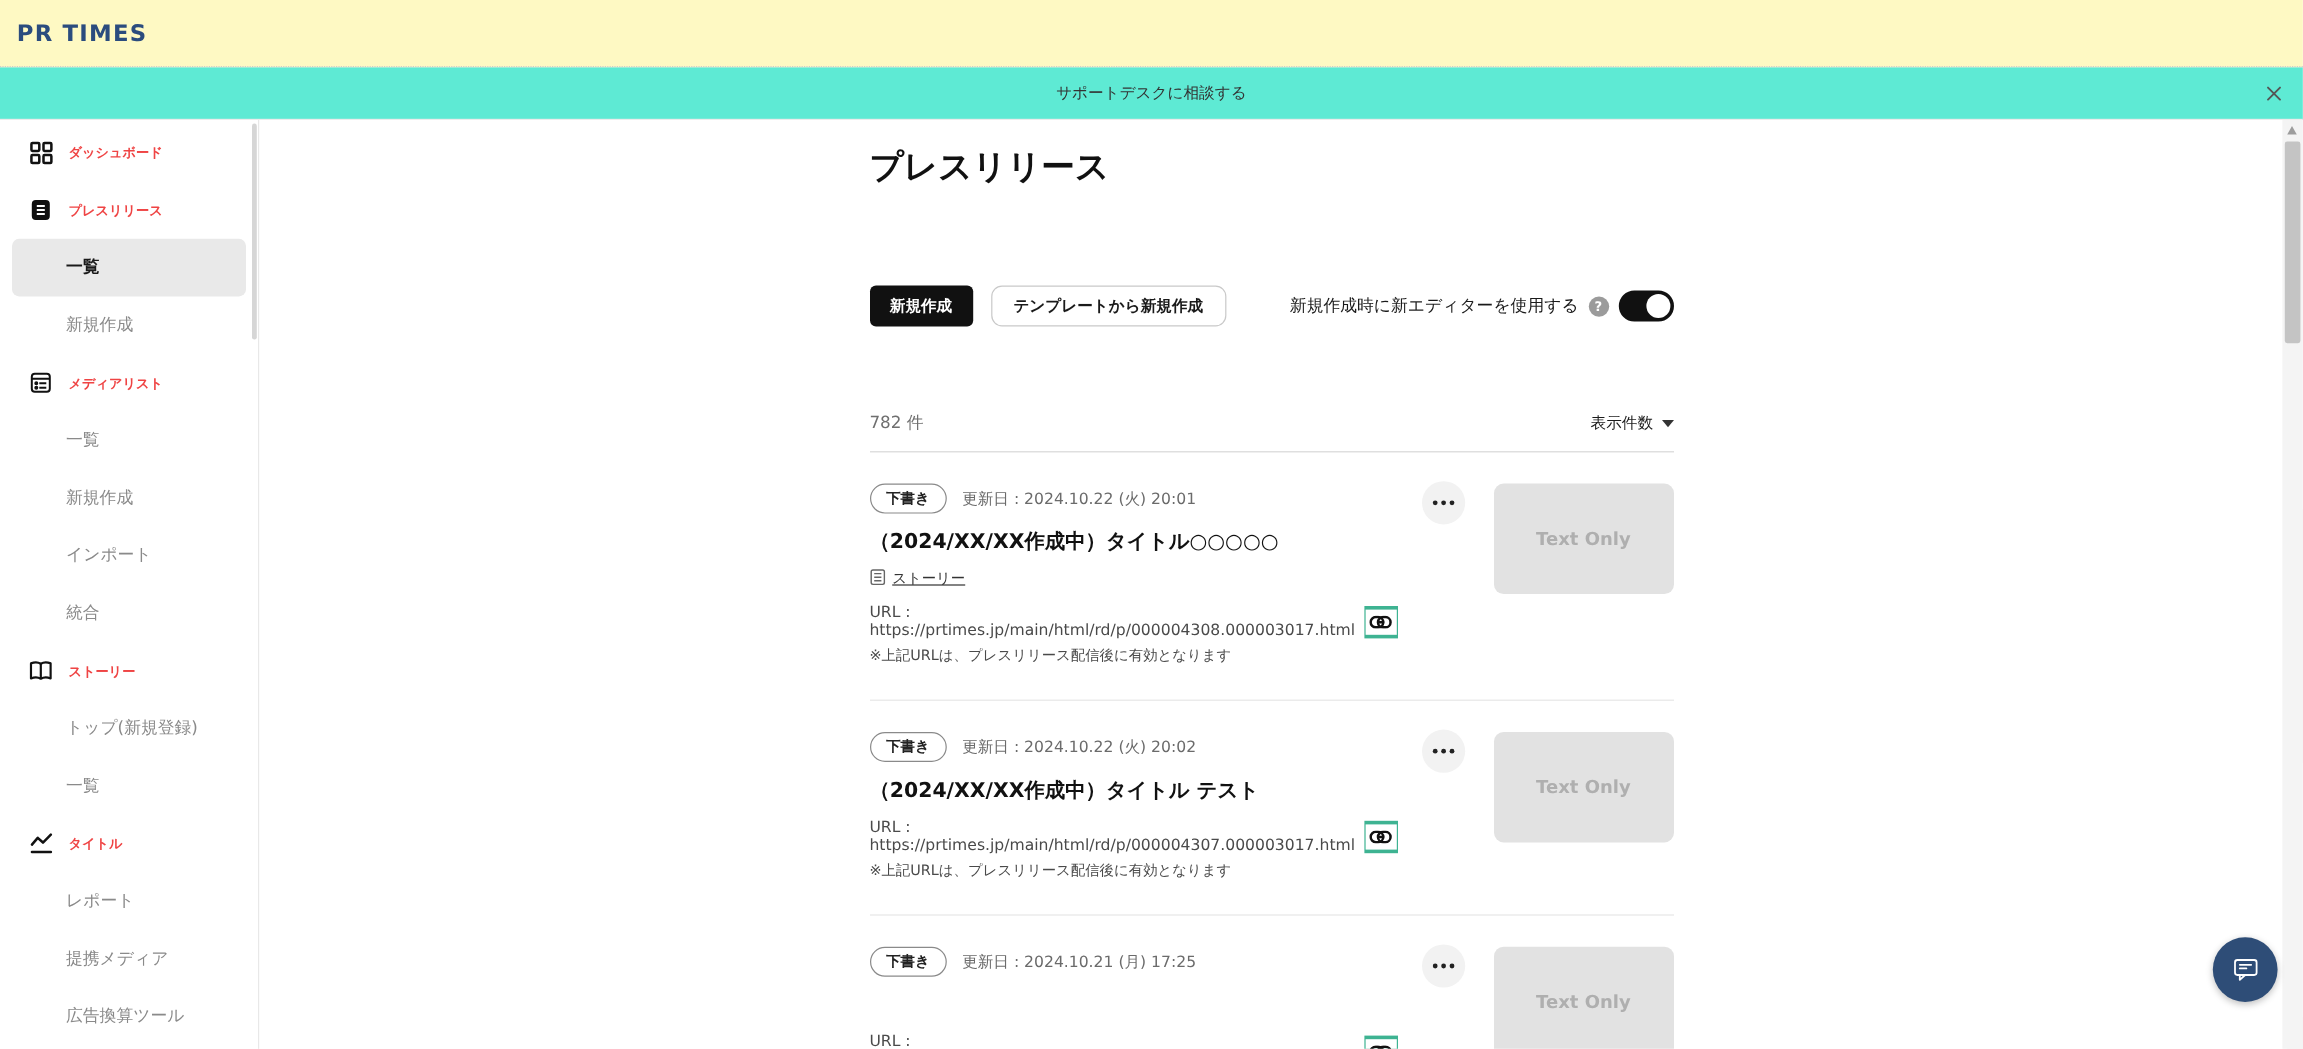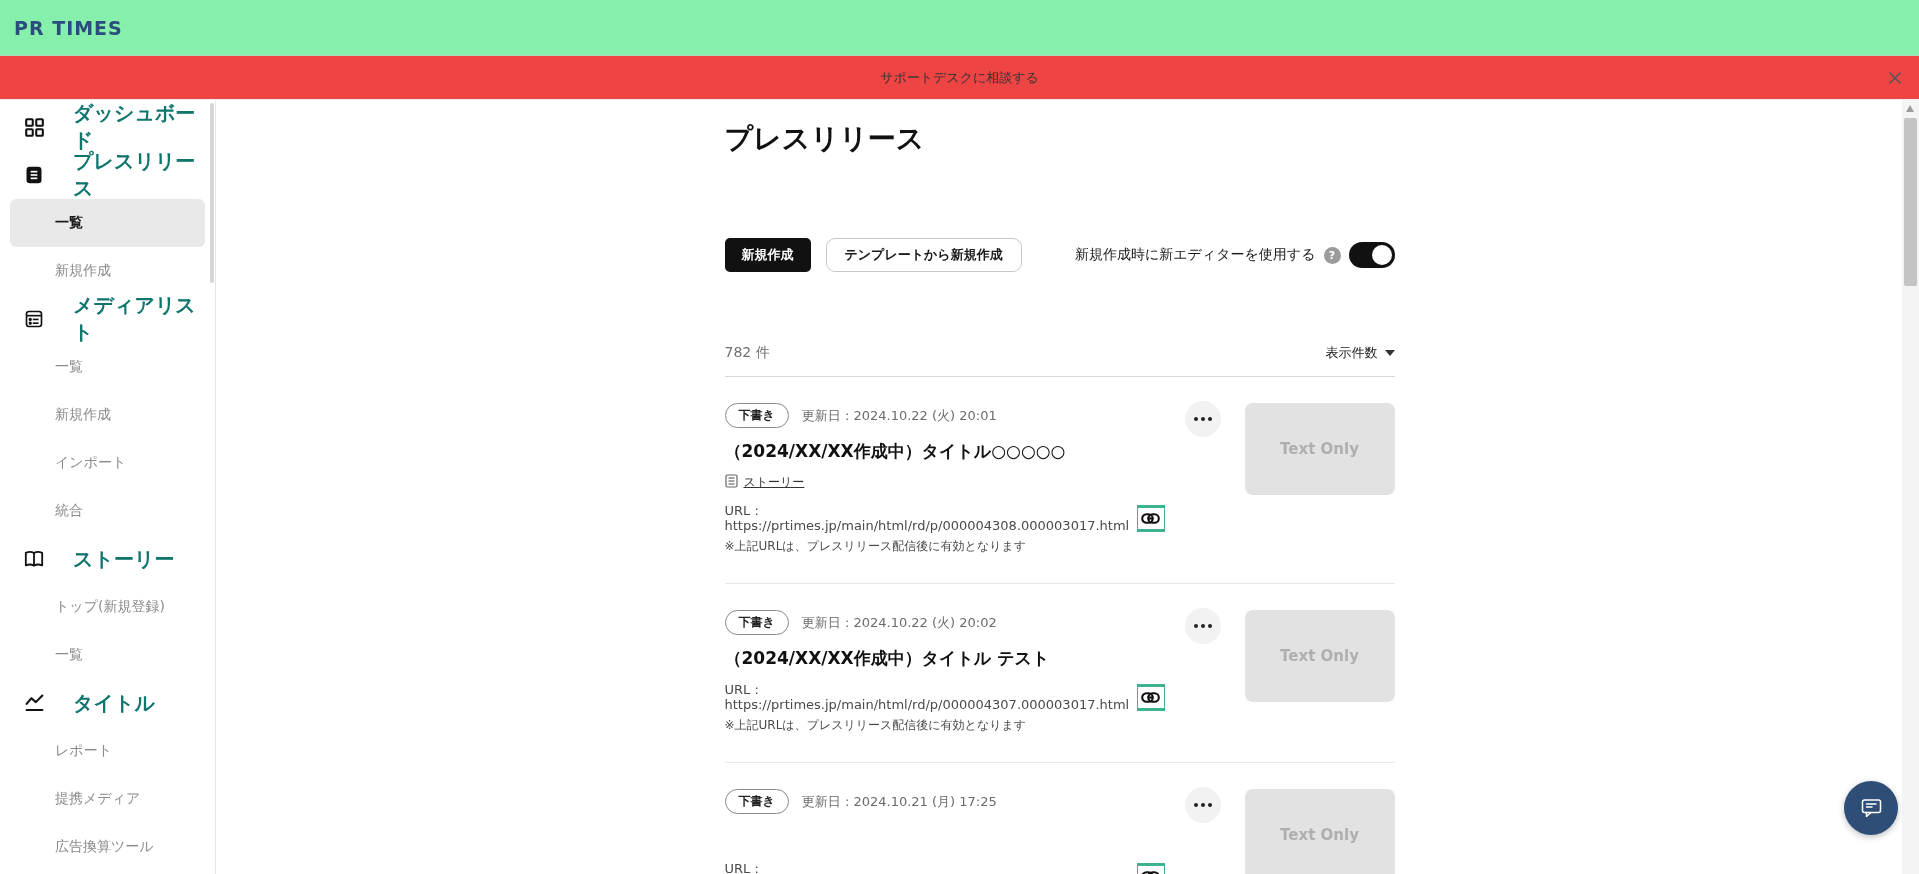--- a/index.html
+++ b/index.html
@@ -1,45 +1,45 @@
 <!DOCTYPE html>
 <html><head>
 <meta charset="utf-8">
 <style>
   * { margin:0; padding:0; box-sizing:border-box; }
   html,body { width:1919px; height:874px; overflow:hidden; background:#fff;
     font-family:"DejaVu Sans","Liberation Sans",sans-serif; color:#1a1a1a; }
 
   
-  .header { position:absolute; top:0; left:0; width:1919px; height:56px; background:#86efac;
+  .header { position:absolute; top:0; left:0; width:1919px; height:56px; background:#fef9c3;
     border-bottom:1px dotted #ccc; display:flex; align-items:center; padding:0 14px; z-index:30; }
   .logo { font-size:19px; font-weight:800; color:#2b4c7e; letter-spacing:1px; cursor:pointer; }
   .header-right { margin-left:auto; display:flex; align-items:center; gap:18px; }
   .btn-outline-pill { height:35px; padding:0 20px; background:#fff; border:1px solid #c9c9c9;
     border-radius:18px; font-size:13px; font-weight:700; color:#1a1a1a; display:flex; align-items:center; cursor:pointer;
     font-family:inherit; }
   .btn-black { height:35px; padding:0 20px; background:#111; border:none; border-radius:5px;
     font-size:13px; font-weight:700; color:#fff; display:flex; align-items:center; cursor:pointer; font-family:inherit; }
   .bell { width:24px; height:24px; display:flex; align-items:center; justify-content:center; cursor:pointer; }
   .avatar-p { font-size:30px; font-weight:800; color:#44749f; line-height:1; cursor:pointer; padding-right:2px; }
 
   
-  .banner { position:absolute; top:56px; left:0; width:1919px; height:44px; background:#ef4444;
+  .banner { position:absolute; top:56px; left:0; width:1919px; height:44px; background:#5eead4;
     border-bottom:1px solid #ececec; display:flex; align-items:center; justify-content:center; z-index:20; }
   .banner-text { font-size:13px; color:#333; cursor:pointer; }
   .banner-close { position:absolute; right:14px; top:50%; transform:translateY(-50%); width:20px; height:20px;
     display:flex; align-items:center; justify-content:center; cursor:pointer; }
 
   
   .sidebar { position:absolute; top:100px; left:0; width:216px; height:774px; background:#fff;
     border-right:1px solid #e8e8e8; padding-top:3px; z-index:10; }
   .side-item { height:48px; display:flex; align-items:center; margin:0 10px; padding-left:12px;
     border-radius:6px; cursor:pointer; }
   .side-item.section { gap:11px; }
-  .side-item.section .side-label { font-size:20px; font-weight:700; color:#0f766e;margin-left:16px; }
+  .side-item.section .side-label { font-size:11px; font-weight:700; color:#ef4444; }
   .side-item.sub { padding-left:45px; }
   .side-item.sub .side-label { font-size:14px; color:#8a8a8a; }
   .side-item.active { background:#e9e9e9; }
   .side-item.active .side-label { color:#1a1a1a; font-weight:700; }
   .side-icon { width:24px; height:24px; display:flex; align-items:center; justify-content:center; flex:none; }
   .side-scroll-thumb { position:absolute; right:1px; top:3px; width:4px; height:180px; background:#d6d6d6; border-radius:2px; }
 
   
   .main { position:absolute; top:100px; left:217px; width:1685px; height:774px; background:#fff; overflow:hidden; }
   .content { width:670px; margin:0 auto; padding-top:20px; }

